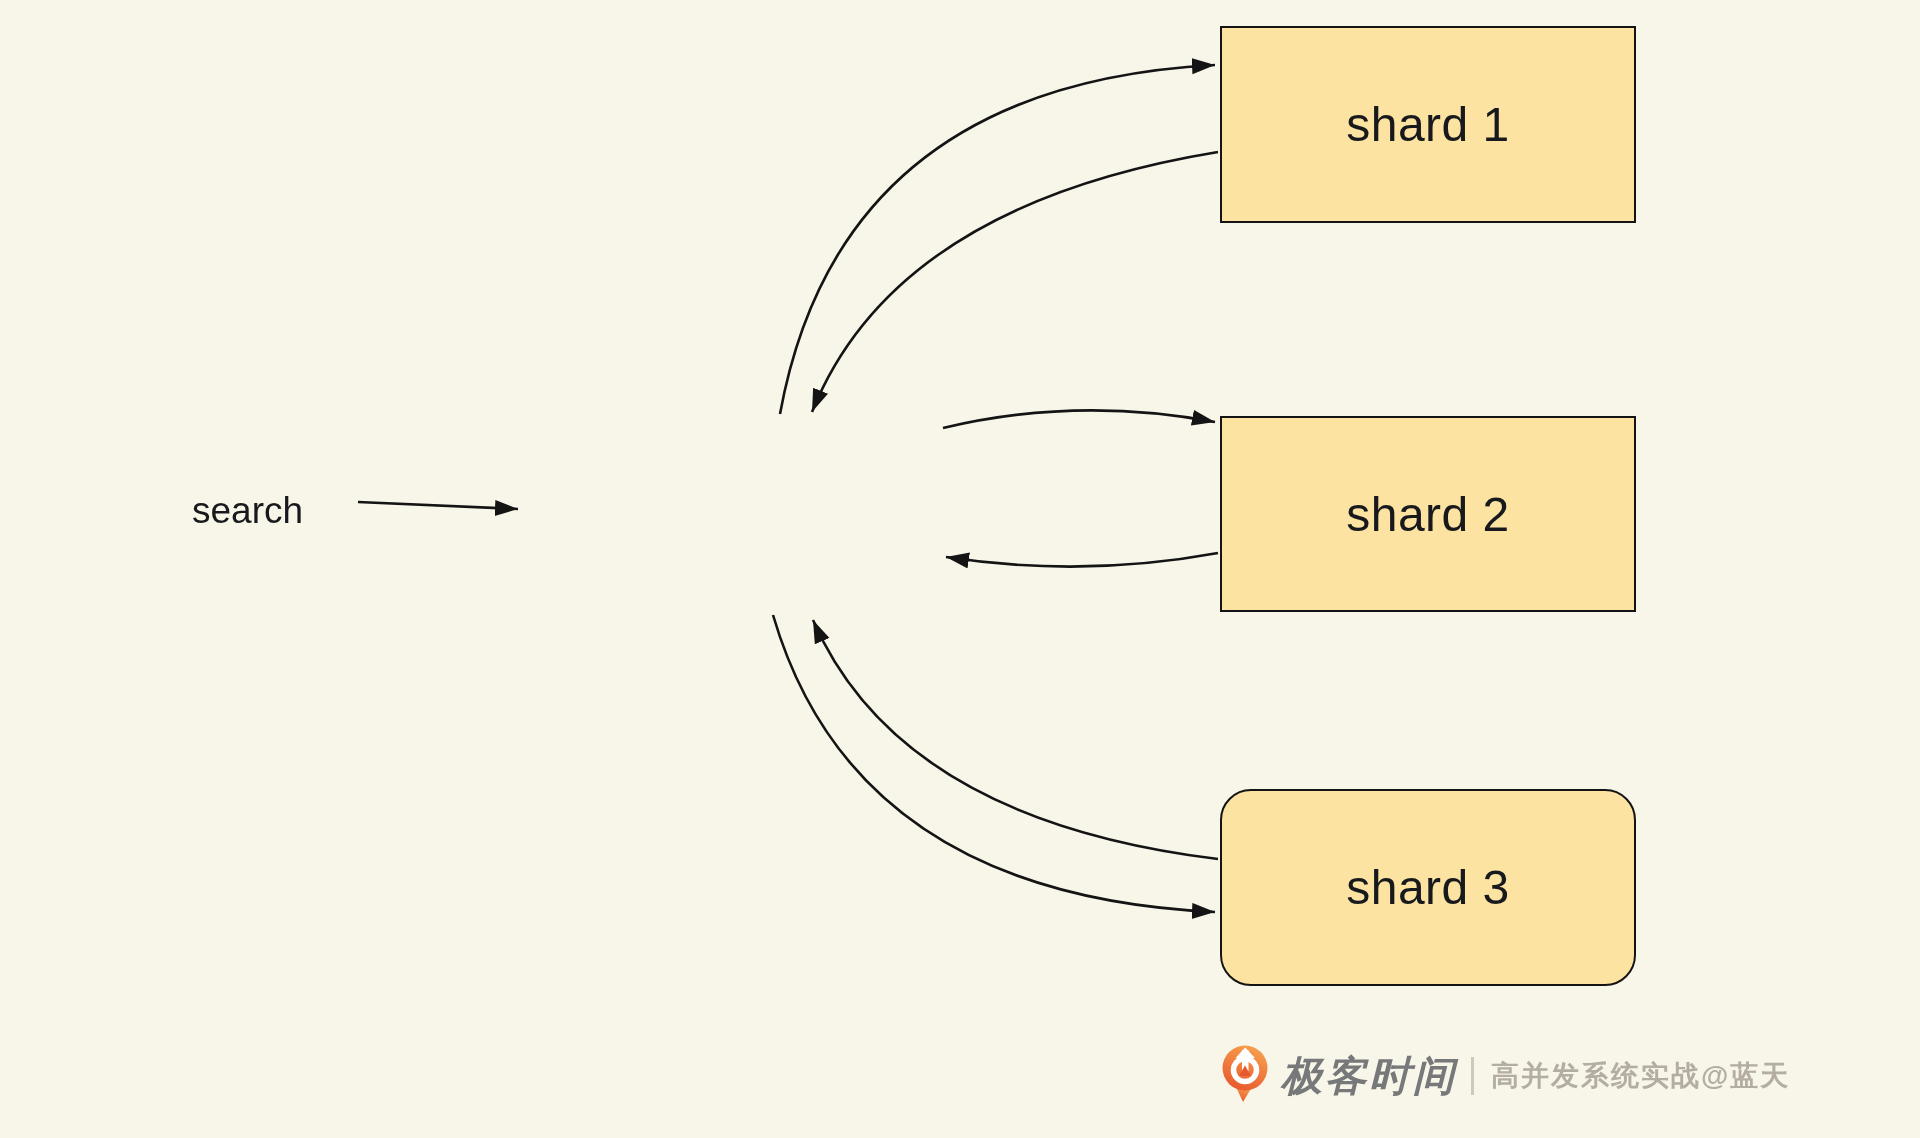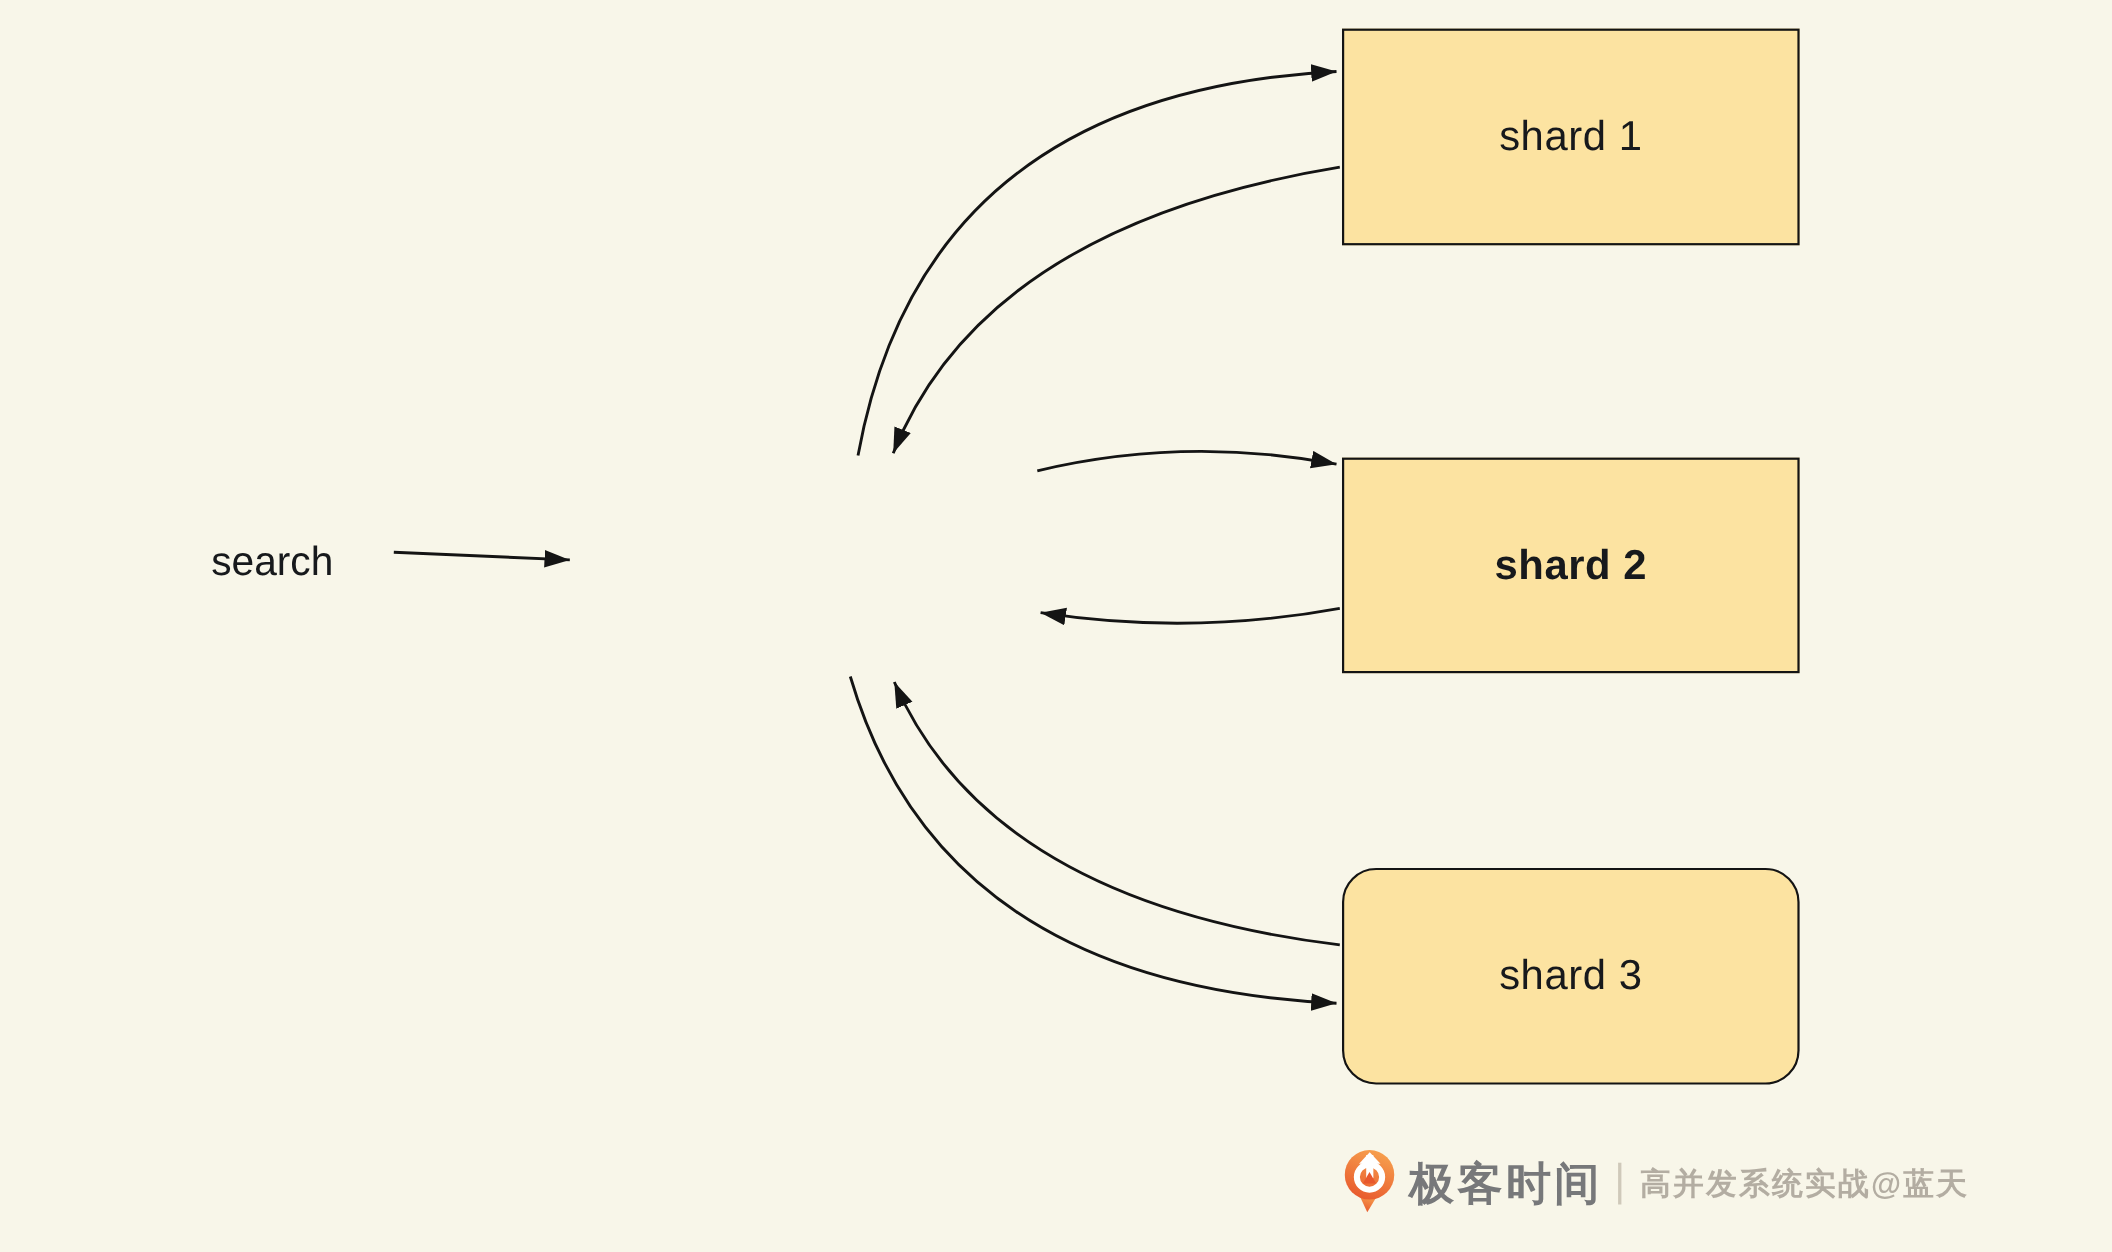--- a/index.html
+++ b/index.html
@@ -34,32 +34,32 @@
     stroke:var(--stroke);
     stroke-width:2.6px;
   }
   .arrows marker path{ fill:var(--stroke); }
   .box{
     position:absolute;
     border:2px solid var(--stroke);
     display:flex;
     align-items:center;
     justify-content:center;
-    font-size:38px;
+    font-size:48px;
     color:var(--label-color);
     box-sizing:border-box;
     letter-spacing:0.5px;
   }
   .coordinating{
     left:523px;top:415px;width:418px;height:198px;
     background:var(--node-fill);
   }
   .shard{ background:var(--shard-fill); width:416px;height:197px; left:1220px; }
   .shard-1{ top:26px; }
-  .shard-2{ top:416px; height:196px;font-weight:bold; }
+  .shard-2{ top:416px; height:196px; }
   .shard-3{ top:789px;border-radius:31px; }
   .search-label{
     position:absolute;
     left:192px;top:490px;
     font-size:37px;
     color:var(--label-color);
     text-align:center;
   }
   .watermark{
     position:absolute;
@@ -68,20 +68,21 @@
     align-items:center;
     height:64px;
   }
   .wm-logo{ width:47px;height:62px; margin-right:12px; }
   .wm-brand{
     font-size:41px;
     font-weight:600;
     color:var(--brand-text);
     letter-spacing:3px;
     line-height:1;
+    font-style:italic;
   }
   .wm-divider{
     width:3px;height:38px;
     background:var(--divider-color);
     margin:0 17px 0 14px;
   }
   .wm-credit{
     font-size:28px;
     font-weight:700;
     color:var(--credit-text);

